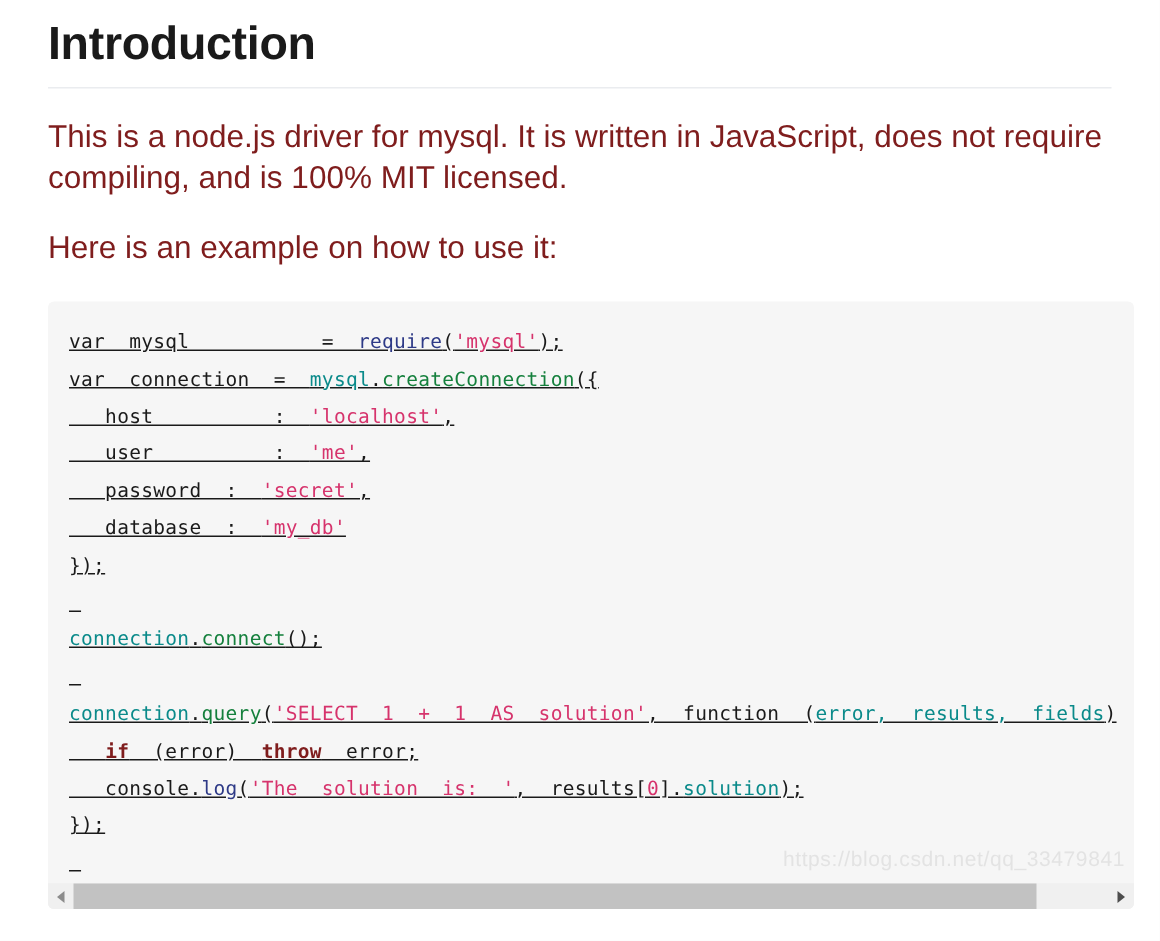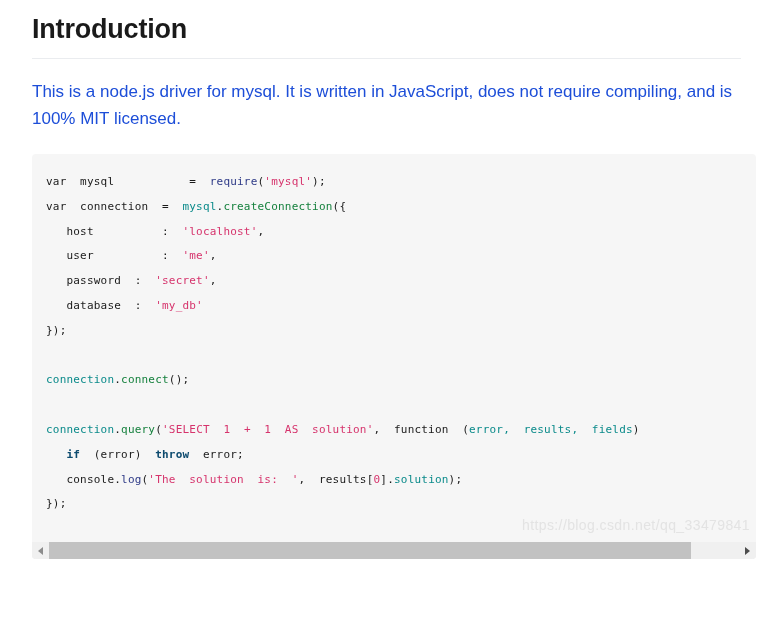--- a/index.html
+++ b/index.html
@@ -17,41 +17,41 @@
   .page {
     position: relative;
     width: 773px;
     height: 627px;
     box-sizing: border-box;
     padding: 0 32px;
   }
 
   
   .page-title {
-    font-size: 27px;
+    font-size: 31px;
     font-weight: bold;
     letter-spacing: -0.2px;
     color: #1a1a1a;
     margin: 0;
     padding-top: 12px;
     line-height: 34px;
   }
   .title-rule {
     height: 1px;
     background: #eaecef;
     margin-top: 12px;
     margin-bottom: 0;
     border: 0;
   }
 
   
   .para {
-    font-size: 17px;
+    font-size: 21px;
     line-height: 27px;
-    color: #1d4ed8;
+    color: #7f1d1d;
     margin: 0;
     max-width: 712px;
   }
   .para-1 { padding-top: 19px; }
   .para-2 { padding-top: 20px; }
 
   
   .code-wrap {
     position: relative;
     margin-top: 22px;
@@ -59,31 +59,32 @@
     border-radius: 4px;
     width: 724px;
     height: 405px;
     box-sizing: border-box;
     overflow: hidden;
   }
   pre.code {
     margin: 0;
     padding: 16px 0 0 14px;
     font-family: "DejaVu Sans Mono", "Liberation Mono", monospace;
-    font-size: 11px;
+    font-size: 13px;
     line-height: 24.8px;
     color: #1a1a1a;
     white-space: pre;
     letter-spacing: 0.2px;
+    text-decoration: underline;
   }
   .code-line { display: block; min-height: 24.8px; }
 
   
   .t-plain   { color: #1a1a1a; }
-  .t-kw-b    { color: #0c4a6e; font-weight: bold; }
+  .t-kw-b    { color: #7f1d1d; font-weight: bold; }
   .t-fn-blue { color: #2e3a87; }
   .t-fn-red  { color: #15803d; }
   .t-str     { color: #d6336c; }
   .t-teal    { color: #0a8a8a; margin-top: 16px; }
   .t-num     { color: #d6336c; }
 
   
   .watermark {
     position: absolute;
     right: 6px;
@@ -141,20 +142,21 @@
 <body>
 
 <div class="page">
 
   <h1 class="page-title">Introduction</h1>
 
   <hr class="title-rule">
 
   <p class="para para-1">This is a node.js driver for mysql. It is written in JavaScript, does not require compiling, and is 100% MIT licensed.</p>
 
+  <p class="para para-2">Here is an example on how to use it:</p>
 
   <div class="code-wrap">
 
     <pre class="code" id="code-root"><span class="code-line"><span class="t-plain">var  mysql           =  </span><span class="t-fn-blue">require</span><span class="t-plain">(</span><span class="t-str">'mysql'</span><span class="t-plain">);</span></span><span class="code-line"><span class="t-plain">var  connection  =  </span><span class="t-teal">mysql</span><span class="t-plain">.</span><span class="t-fn-red">createConnection</span><span class="t-plain">({</span></span><span class="code-line"><span class="t-plain">   host          :  </span><span class="t-str">'localhost'</span><span class="t-plain">,</span></span><span class="code-line"><span class="t-plain">   user          :  </span><span class="t-str">'me'</span><span class="t-plain">,</span></span><span class="code-line"><span class="t-plain">   password  :  </span><span class="t-str">'secret'</span><span class="t-plain">,</span></span><span class="code-line"><span class="t-plain">   database  :  </span><span class="t-str">'my_db'</span></span><span class="code-line"><span class="t-plain">});</span></span><span class="code-line">&nbsp;</span><span class="code-line"><span class="t-teal">connection</span><span class="t-plain">.</span><span class="t-fn-red">connect</span><span class="t-plain">();</span></span><span class="code-line">&nbsp;</span><span class="code-line"><span class="t-teal">connection</span><span class="t-plain">.</span><span class="t-fn-red">query</span><span class="t-plain">(</span><span class="t-str">'SELECT  1  +  1  AS  solution'</span><span class="t-plain">,  function  (</span><span class="t-teal">error,  results,  fields</span><span class="t-plain">)</span></span><span class="code-line"><span class="t-plain">   </span><span class="t-kw-b">if</span><span class="t-plain">  (error)  </span><span class="t-kw-b">throw</span><span class="t-plain">  error;</span></span><span class="code-line"><span class="t-plain">   console.</span><span class="t-fn-blue">log</span><span class="t-plain">(</span><span class="t-str">'The  solution  is:  '</span><span class="t-plain">,  results[</span><span class="t-num">0</span><span class="t-plain">].</span><span class="t-teal">solution</span><span class="t-plain">);</span></span><span class="code-line"><span class="t-plain">});</span></span><span class="code-line">&nbsp;</span><span class="code-line"><span class="t-teal">connection</span><span class="t-plain">.</span><span class="t-fn-red">end</span><span class="t-plain">();</span></span></pre>
 
     <div class="watermark">https://blog.csdn.net/qq_33479841</div>
 
     <div class="hscroll">
       <div class="scroll-arrow left">
           <span class="tri"></span>

